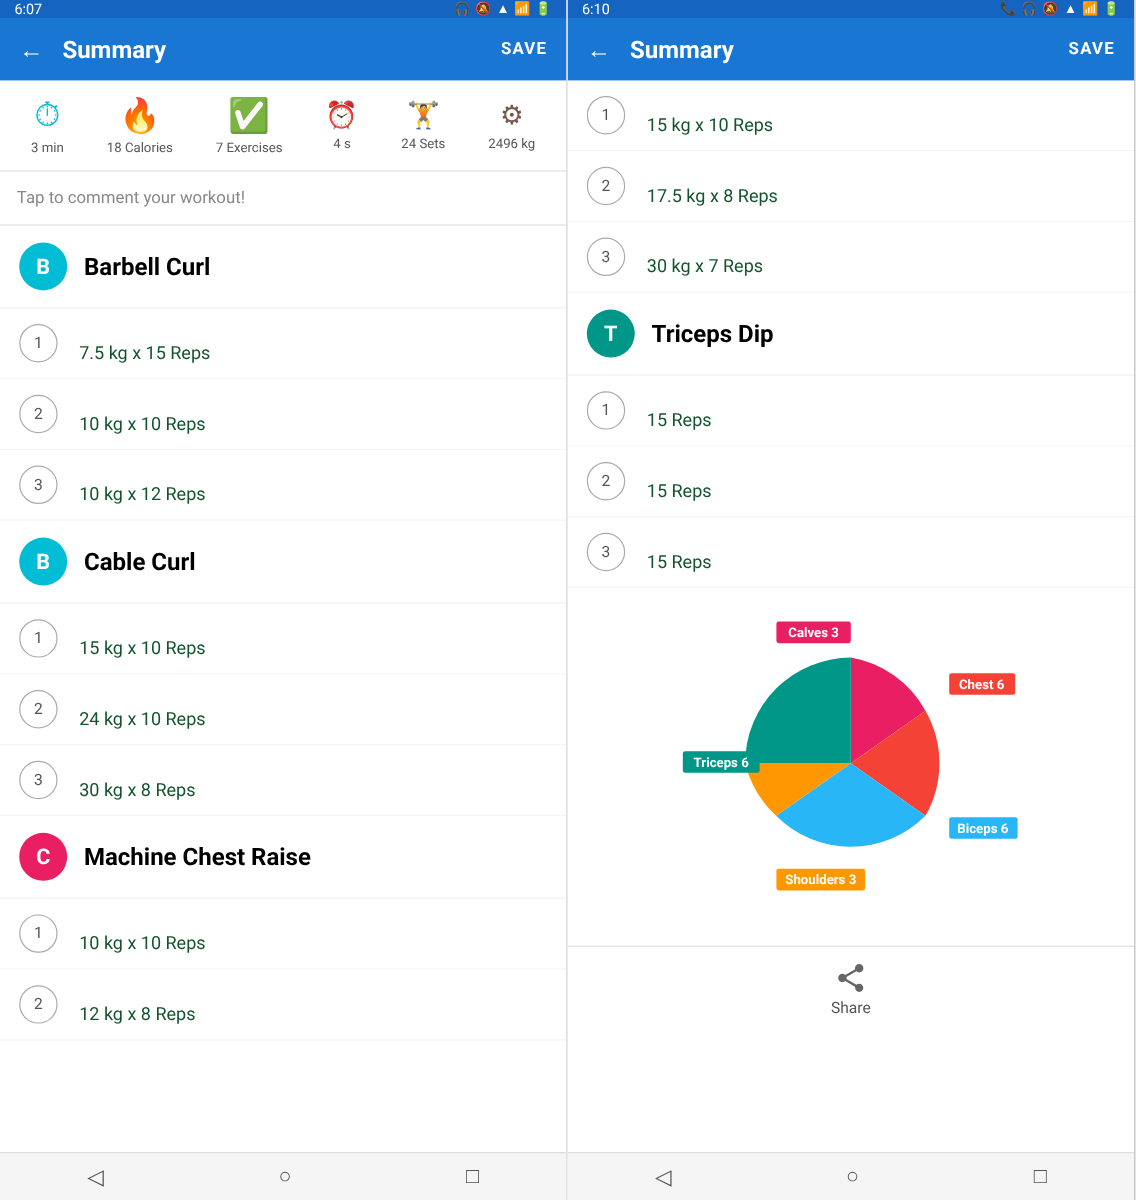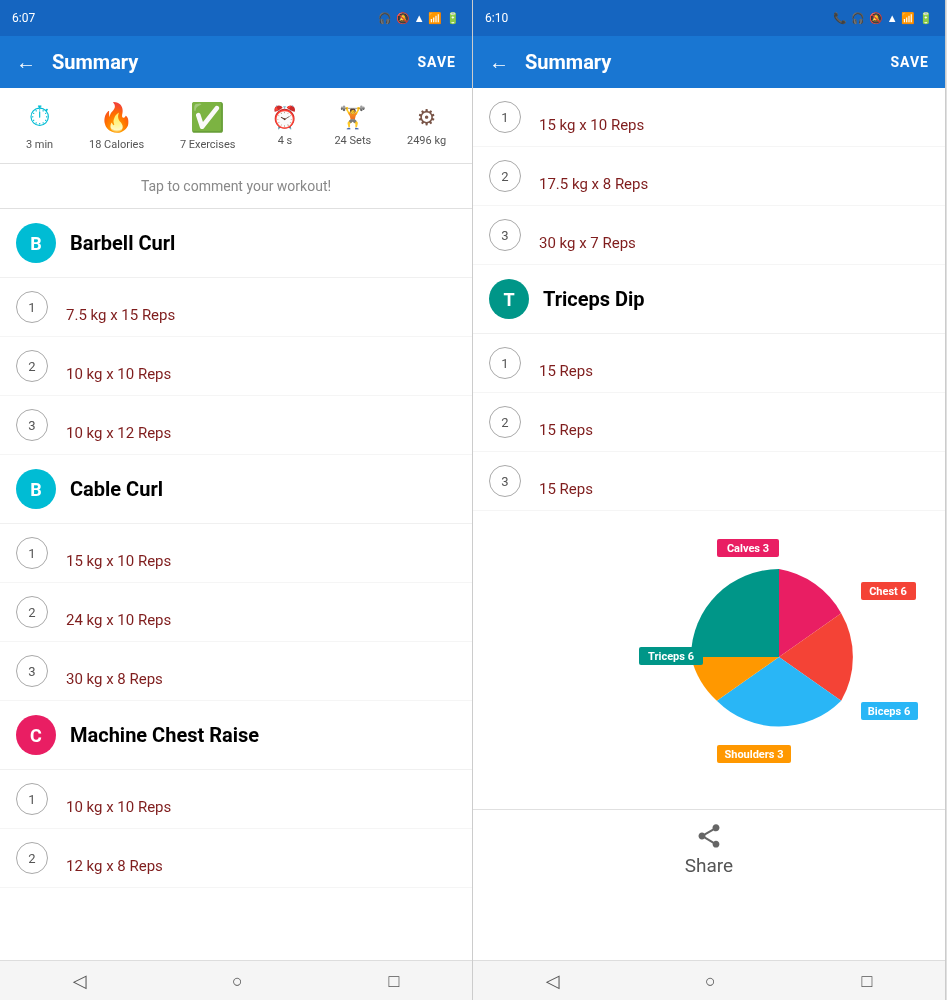--- a/index.html
+++ b/index.html
@@ -21,21 +21,21 @@
       border-right: 1px solid #ccc;
     }
     .status-bar {
       background: #1565c0;
       color: #fff;
       font-size: 12px;
       padding: 4px 12px;
       display: flex;
       justify-content: space-between;
       align-items: center;
-      height: 36px;
+      height: 15px;
     }
     .status-icons { display: flex; gap: 4px; align-items: center; font-size: 11px; }
     .app-bar {
       background: #1976d2;
       color: #fff;
       height: 52px;
       display: flex;
       align-items: center;
       padding: 0 16px;
       flex-shrink: 0;
@@ -69,21 +69,20 @@
     .stat-item {
       display: flex;
       flex-direction: column;
       align-items: center;
       gap: 4px;
     }
     .stat-icon { font-size: 28px; }
     .stat-label { font-size: 11px; color: #555; }
     .comment-bar {
       padding: 14px;
-      text-align: center;
       color: #888;
       font-size: 14px;
       border-bottom: 1px solid #e0e0e0;
       flex-shrink: 0;
     }
     .scroll-content {
       flex: 1;
       overflow-y: auto;
       overflow-x: hidden;
     }
@@ -125,21 +124,21 @@
       display: flex;
       align-items: center;
       justify-content: center;
       font-size: 13px;
       color: #555;
       margin-right: 18px;
       flex-shrink: 0;
     }
     .set-value {
       font-size: 15px;
-      color: #7f1d1d;
+      color: #14532d;
       margin-top: 16px;
     }
     .right-panel-scroll {
       flex: 1;
       overflow-y: auto;
     }
     .chart-section {
       padding: 16px;
     }
     .chart-title {
@@ -148,21 +147,21 @@
       color: #000;
       margin-bottom: 16px;
     }
     .share-section {
       display: flex;
       flex-direction: column;
       align-items: center;
       padding: 16px;
       border-top: 1px solid #e0e0e0;
     }
-    .share-label { font-size: 19px; color: #555; margin-top: 4px; }
+    .share-label { font-size: 13px; color: #555; margin-top: 4px; }
     .nav-bar {
       background: #f5f5f5;
       height: 40px;
       display: flex;
       justify-content: space-around;
       align-items: center;
       border-top: 1px solid #ddd;
       flex-shrink: 0;
     }
     .nav-btn { font-size: 18px; color: #555; cursor: pointer; }
@@ -324,21 +323,21 @@
       <div class="set-number-circle">2</div>
       <span class="set-value">15 Reps</span>
     </div>
     <div class="set-row">
       <div class="set-number-circle">3</div>
       <span class="set-value">15 Reps</span>
     </div>
 
     <div class="chart-section">
 
-      <div style="position:relative; width:100%; display:flex; justify-content:flex-end; margin-bottom:16px;">
+      <div style="position:relative; width:100%; display:flex; justify-content:center; margin-bottom:16px;">
         <svg width="300" height="250" viewBox="0 0 300 250">
 
           <path d="M150,130 L150,42 A88,88 0 0,1 212.2,86.2 Z" fill="#e91e63"></path>
 
           <path d="M150,130 L212.2,86.2 A88,88 0 0,1 212.2,173.8 Z" fill="#f44336"></path>
 
           <path d="M150,130 L212.2,173.8 A88,88 0 0,1 87.8,173.8 Z" fill="#29b6f6"></path>
 
           <path d="M150,130 L87.8,173.8 A88,88 0 0,1 62,130 Z" fill="#ff9800"></path>
 

